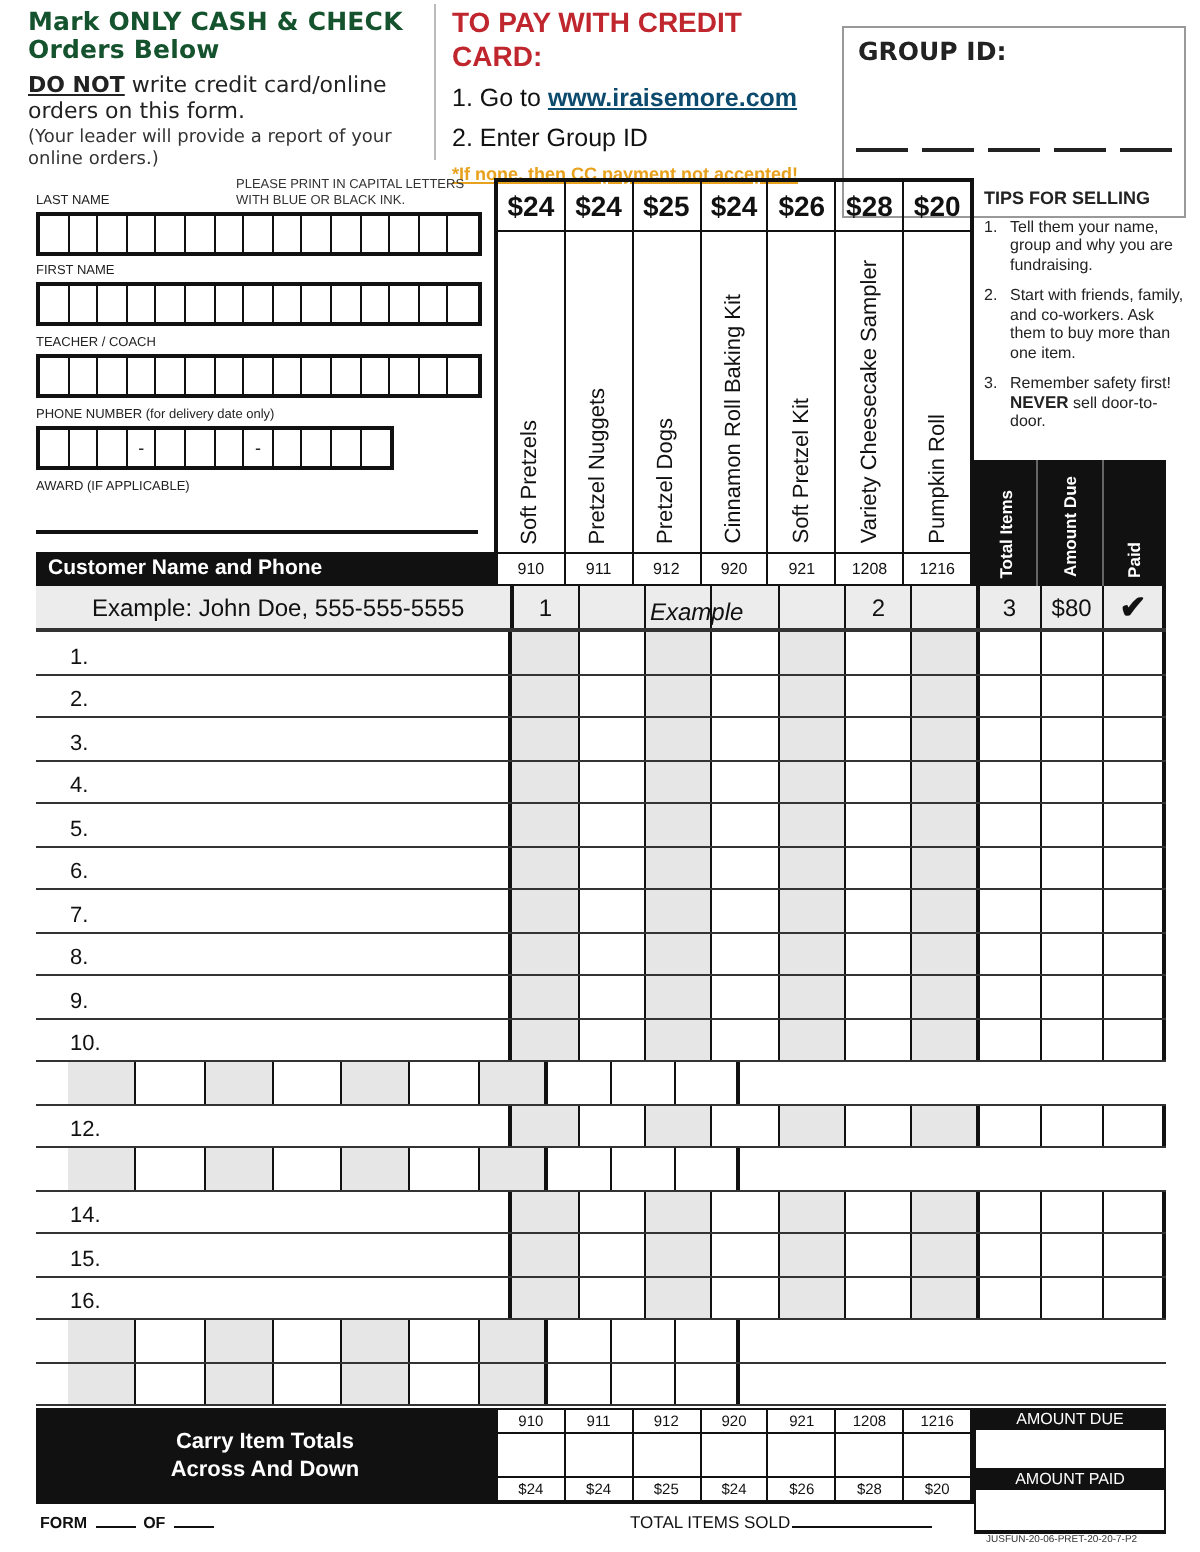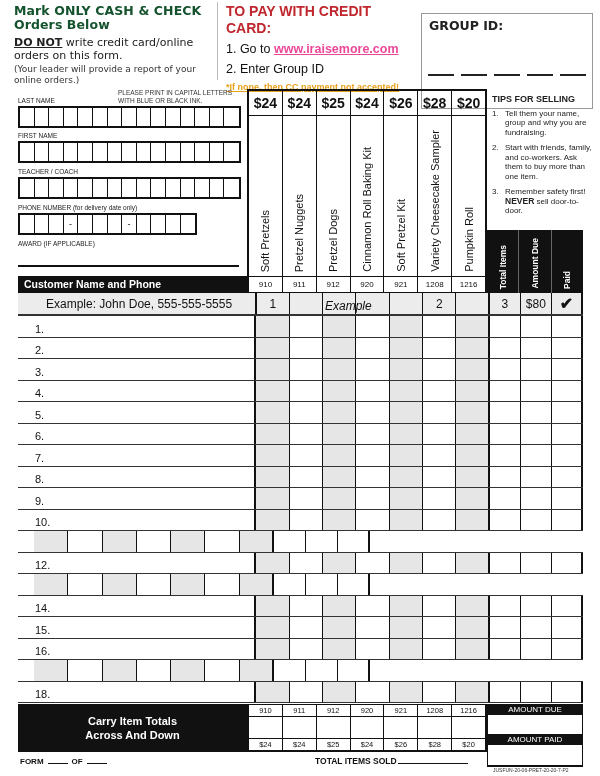--- a/index.html
+++ b/index.html
@@ -10,21 +10,21 @@
   .top-left { position: absolute; left: 14px; top: 4px; width: 200px; font-family: "DejaVu Sans", sans-serif; }
   .top-left .title { font-size: 12.5px; font-weight: bold; line-height: 14px; color: #14532d; letter-spacing: 0.1px; }
   .top-left .warn { font-size: 11px; line-height: 13px; margin-top: 4px; color: #222; }
   .top-left .warn u { font-weight: bold; }
   .top-left .note { font-size: 9px; line-height: 11px; margin-top: 2px; color: #333; }
   .vdiv { position: absolute; left: 217px; top: 2px; width: 1px; height: 78px; background: #bbb; }
 
   .top-mid { position: absolute; left: 226px; top: 3px; width: 192px; }
   .top-mid .cc-title { color: #c0262d; font-weight: bold; font-size: 14px; line-height: 17px; }
   .top-mid .step { font-size: 12.5px; line-height: 15px; margin-top: 5px; color: #111; }
-  .top-mid .step a { color: #ec4899; font-weight: bold; text-decoration: underline; }
+  .top-mid .step a { color: #0c4a6e; font-weight: bold; text-decoration: underline; }
   .top-mid .none { color: #e8a11c; font-size: 9px; font-weight: bold; text-decoration: underline; margin-top: 5px; }
 
   .group-box { position: absolute; left: 421px; top: 13px; width: 172px; height: 96px; border: 1.5px solid #999; }
   .group-box .label { position: absolute; left: 7px; top: 4px; font-family: "DejaVu Sans", sans-serif; font-weight: bold; font-size: 12.5px; color: #222; }
   .group-box .blanks { position: absolute; left: 6px; top: 60px; display: flex; gap: 7px; }
   .group-box .blanks span { display: block; width: 26px; height: 1.5px; background: #222; }
 
   
   .field-label { position: absolute; left: 18px; font-size: 6.5px; color: #222; text-transform: uppercase; }
   .print-note { position: absolute; left: 118px; top: 89px; font-size: 6.5px; line-height: 8px; color: #333; }
@@ -82,21 +82,21 @@
   .foot-grid .fc { flex: 1; border-right: 1.5px solid #111; font-size: 7.5px; display: flex; align-items: center; justify-content: center; }
   .foot-grid .fc:last-child { border-right: none; }
 
   .amt-box { position: absolute; left: 487px; top: 704px; width: 96px; }
   .amt-box .amt-label { background: #111; color: #fff; font-size: 8px; height: 11px; line-height: 11px; text-align: center; }
   .amt-box .amt-field { height: 19px; border: 1.5px solid #111; border-top: none; border-bottom: none; }
   .amt-box .amt-field.last { height: 22px; border-bottom: 2px solid #111; }
 
   .form-of { position: absolute; left: 20px; top: 757px; font-size: 8px; font-weight: bold; }
   .form-of .bl { display: inline-block; width: 20px; border-bottom: 1px solid #111; margin: 0 4px; }
-  .total-sold { position: absolute; left: 315px; top: 756px; font-size: 8.5px; font-weight: bold; }
+  .total-sold { position: absolute; left: 315px; top: 756px; font-size: 8.5px; font-weight: normal; }
   .total-sold .bl { display: inline-block; width: 70px; border-bottom: 1px solid #111; margin-left: 1px; }
   .form-code { position: absolute; left: 493px; top: 767px; font-size: 5px; color: #333; }
 </style>
 </head>
 <body>
 
 <div class="top-left">
   <div class="title">Mark ONLY CASH &amp; CHECK Orders Below</div>
   <div class="warn"><u>DO NOT</u><span> write credit card/online orders on this form.</span></div>
   <div class="note">(Your leader will provide a report of your online orders.)</div>
@@ -511,21 +511,20 @@
       <div class="q shade"></div>
       <div class="q"></div>
       <div class="q shade"></div>
       <div class="q"></div>
       <div class="q shade last"></div>
       <div class="t"></div>
       <div class="t"></div>
       <div class="t last"></div>
     </div>
     <div class="row">
-      <div class="cname">18.</div>
       <div class="q shade"></div>
       <div class="q"></div>
       <div class="q shade"></div>
       <div class="q"></div>
       <div class="q shade"></div>
       <div class="q"></div>
       <div class="q shade last"></div>
       <div class="t"></div>
       <div class="t"></div>
       <div class="t last"></div>

